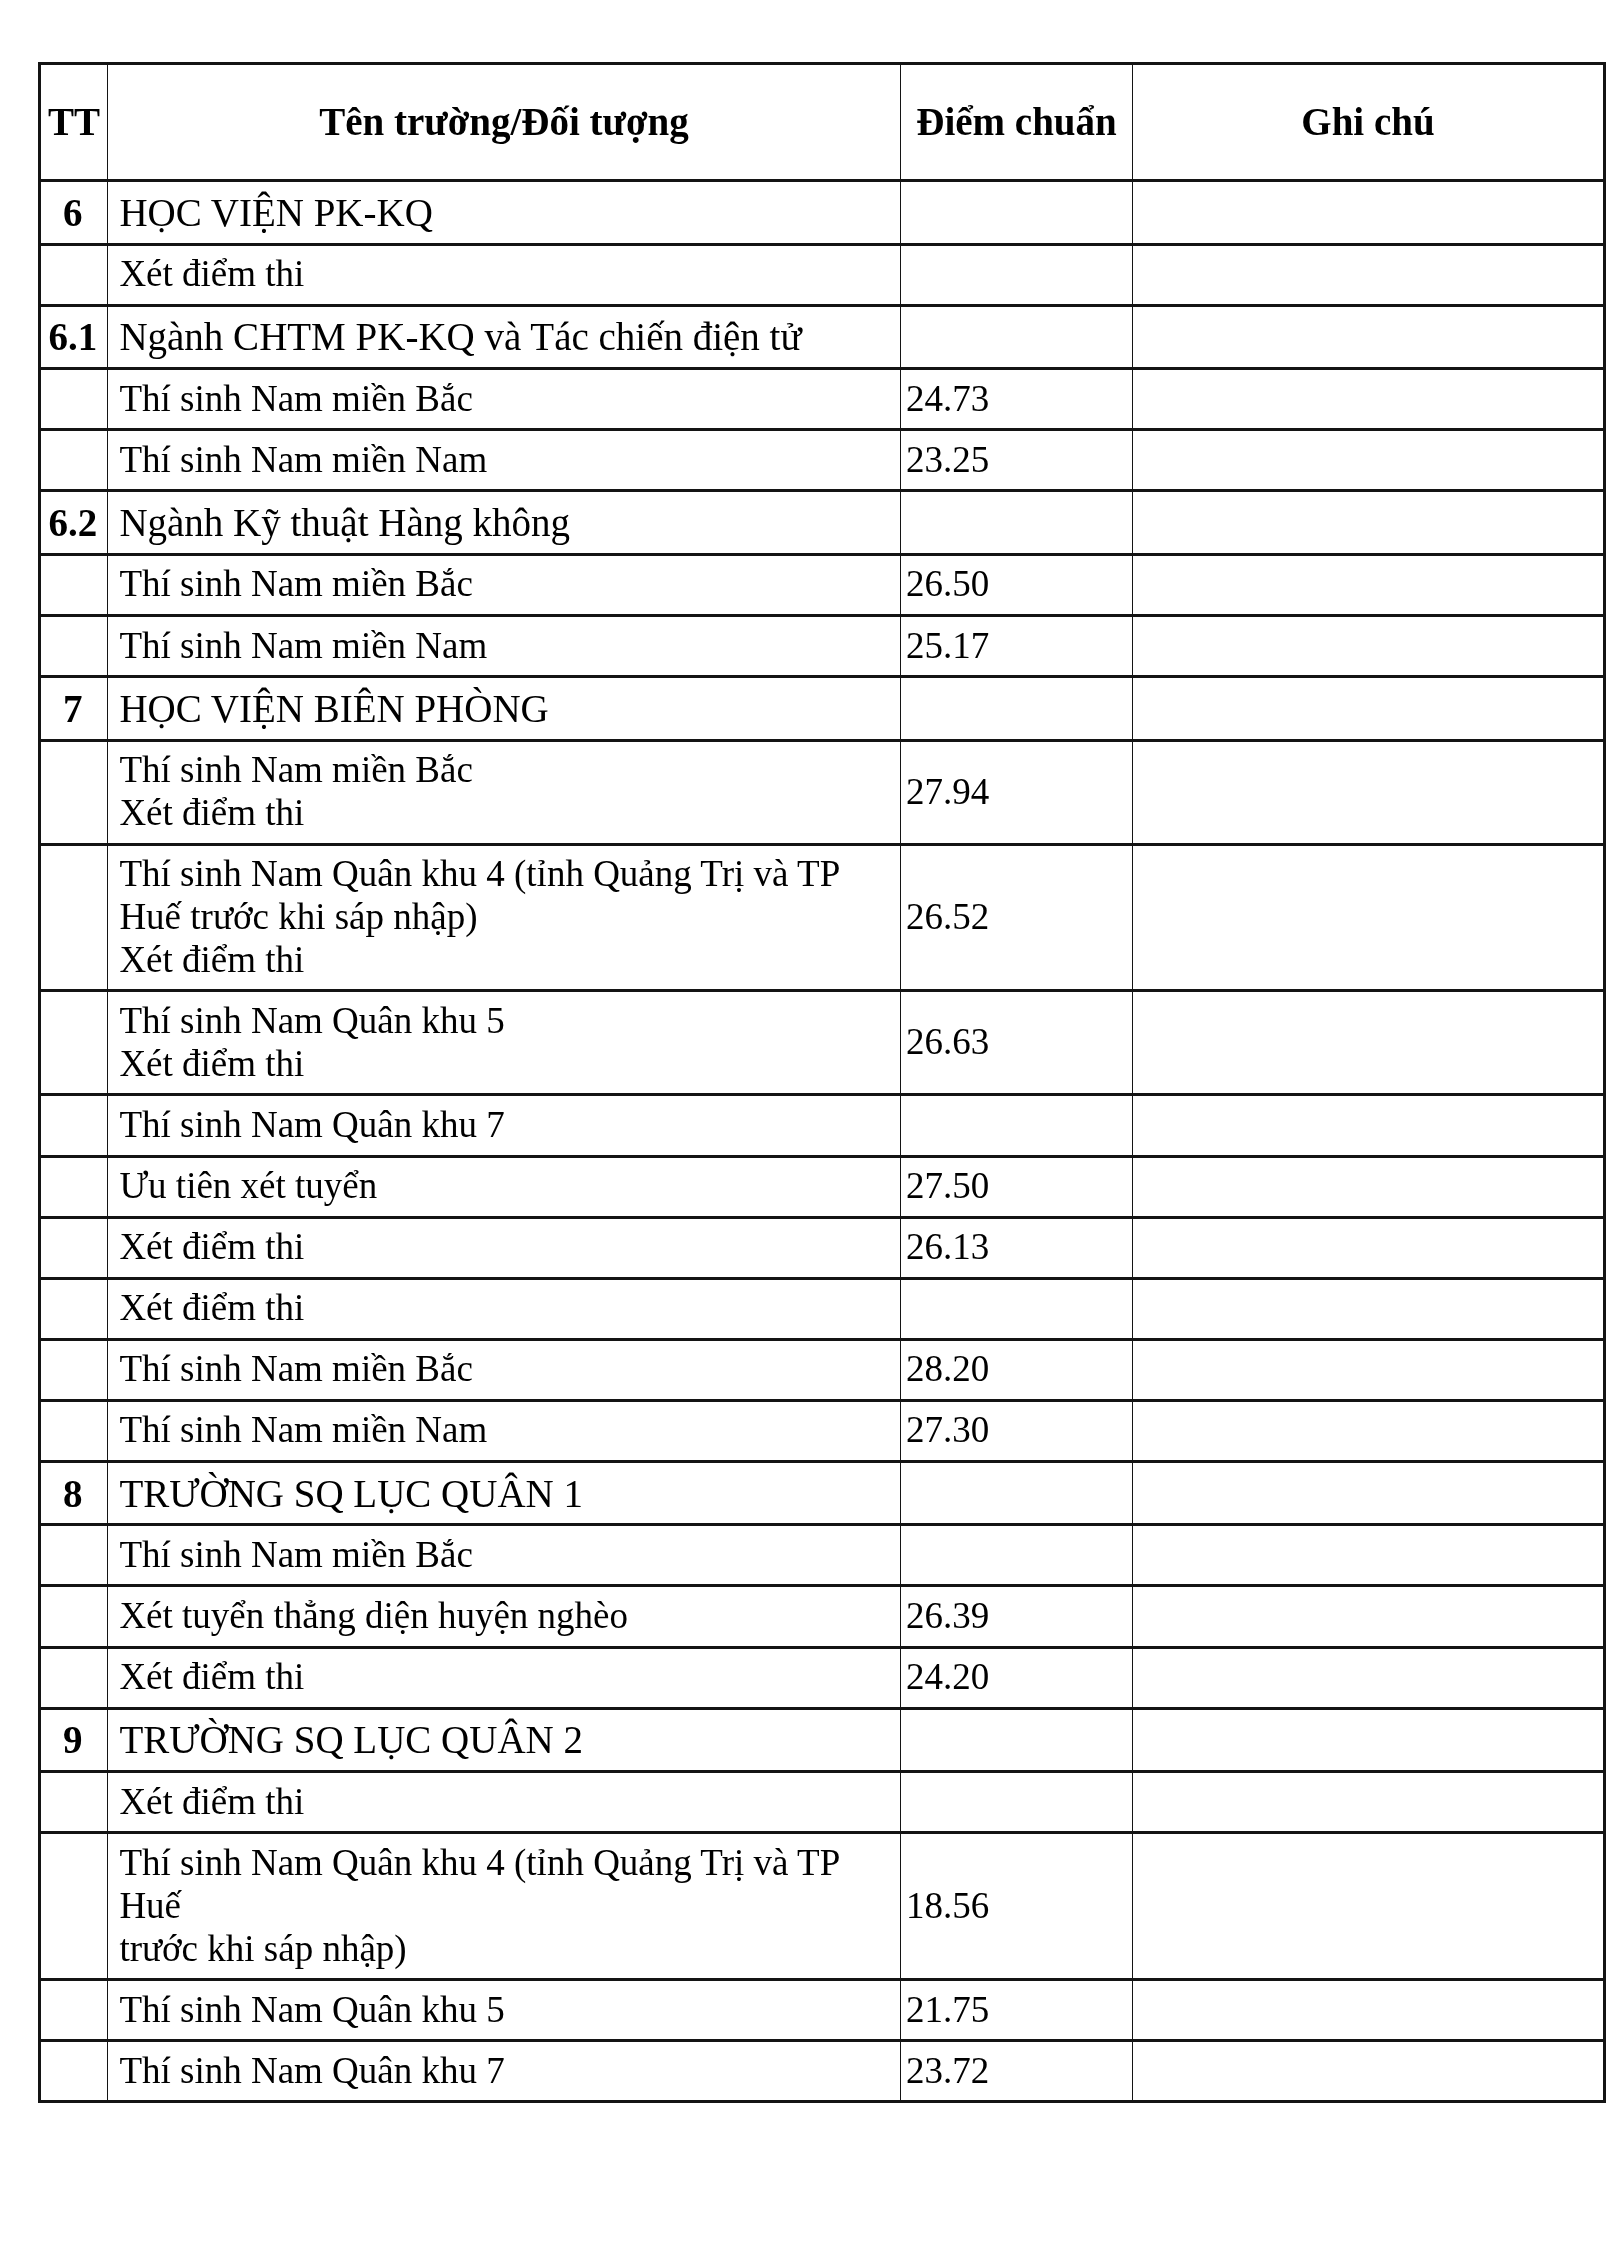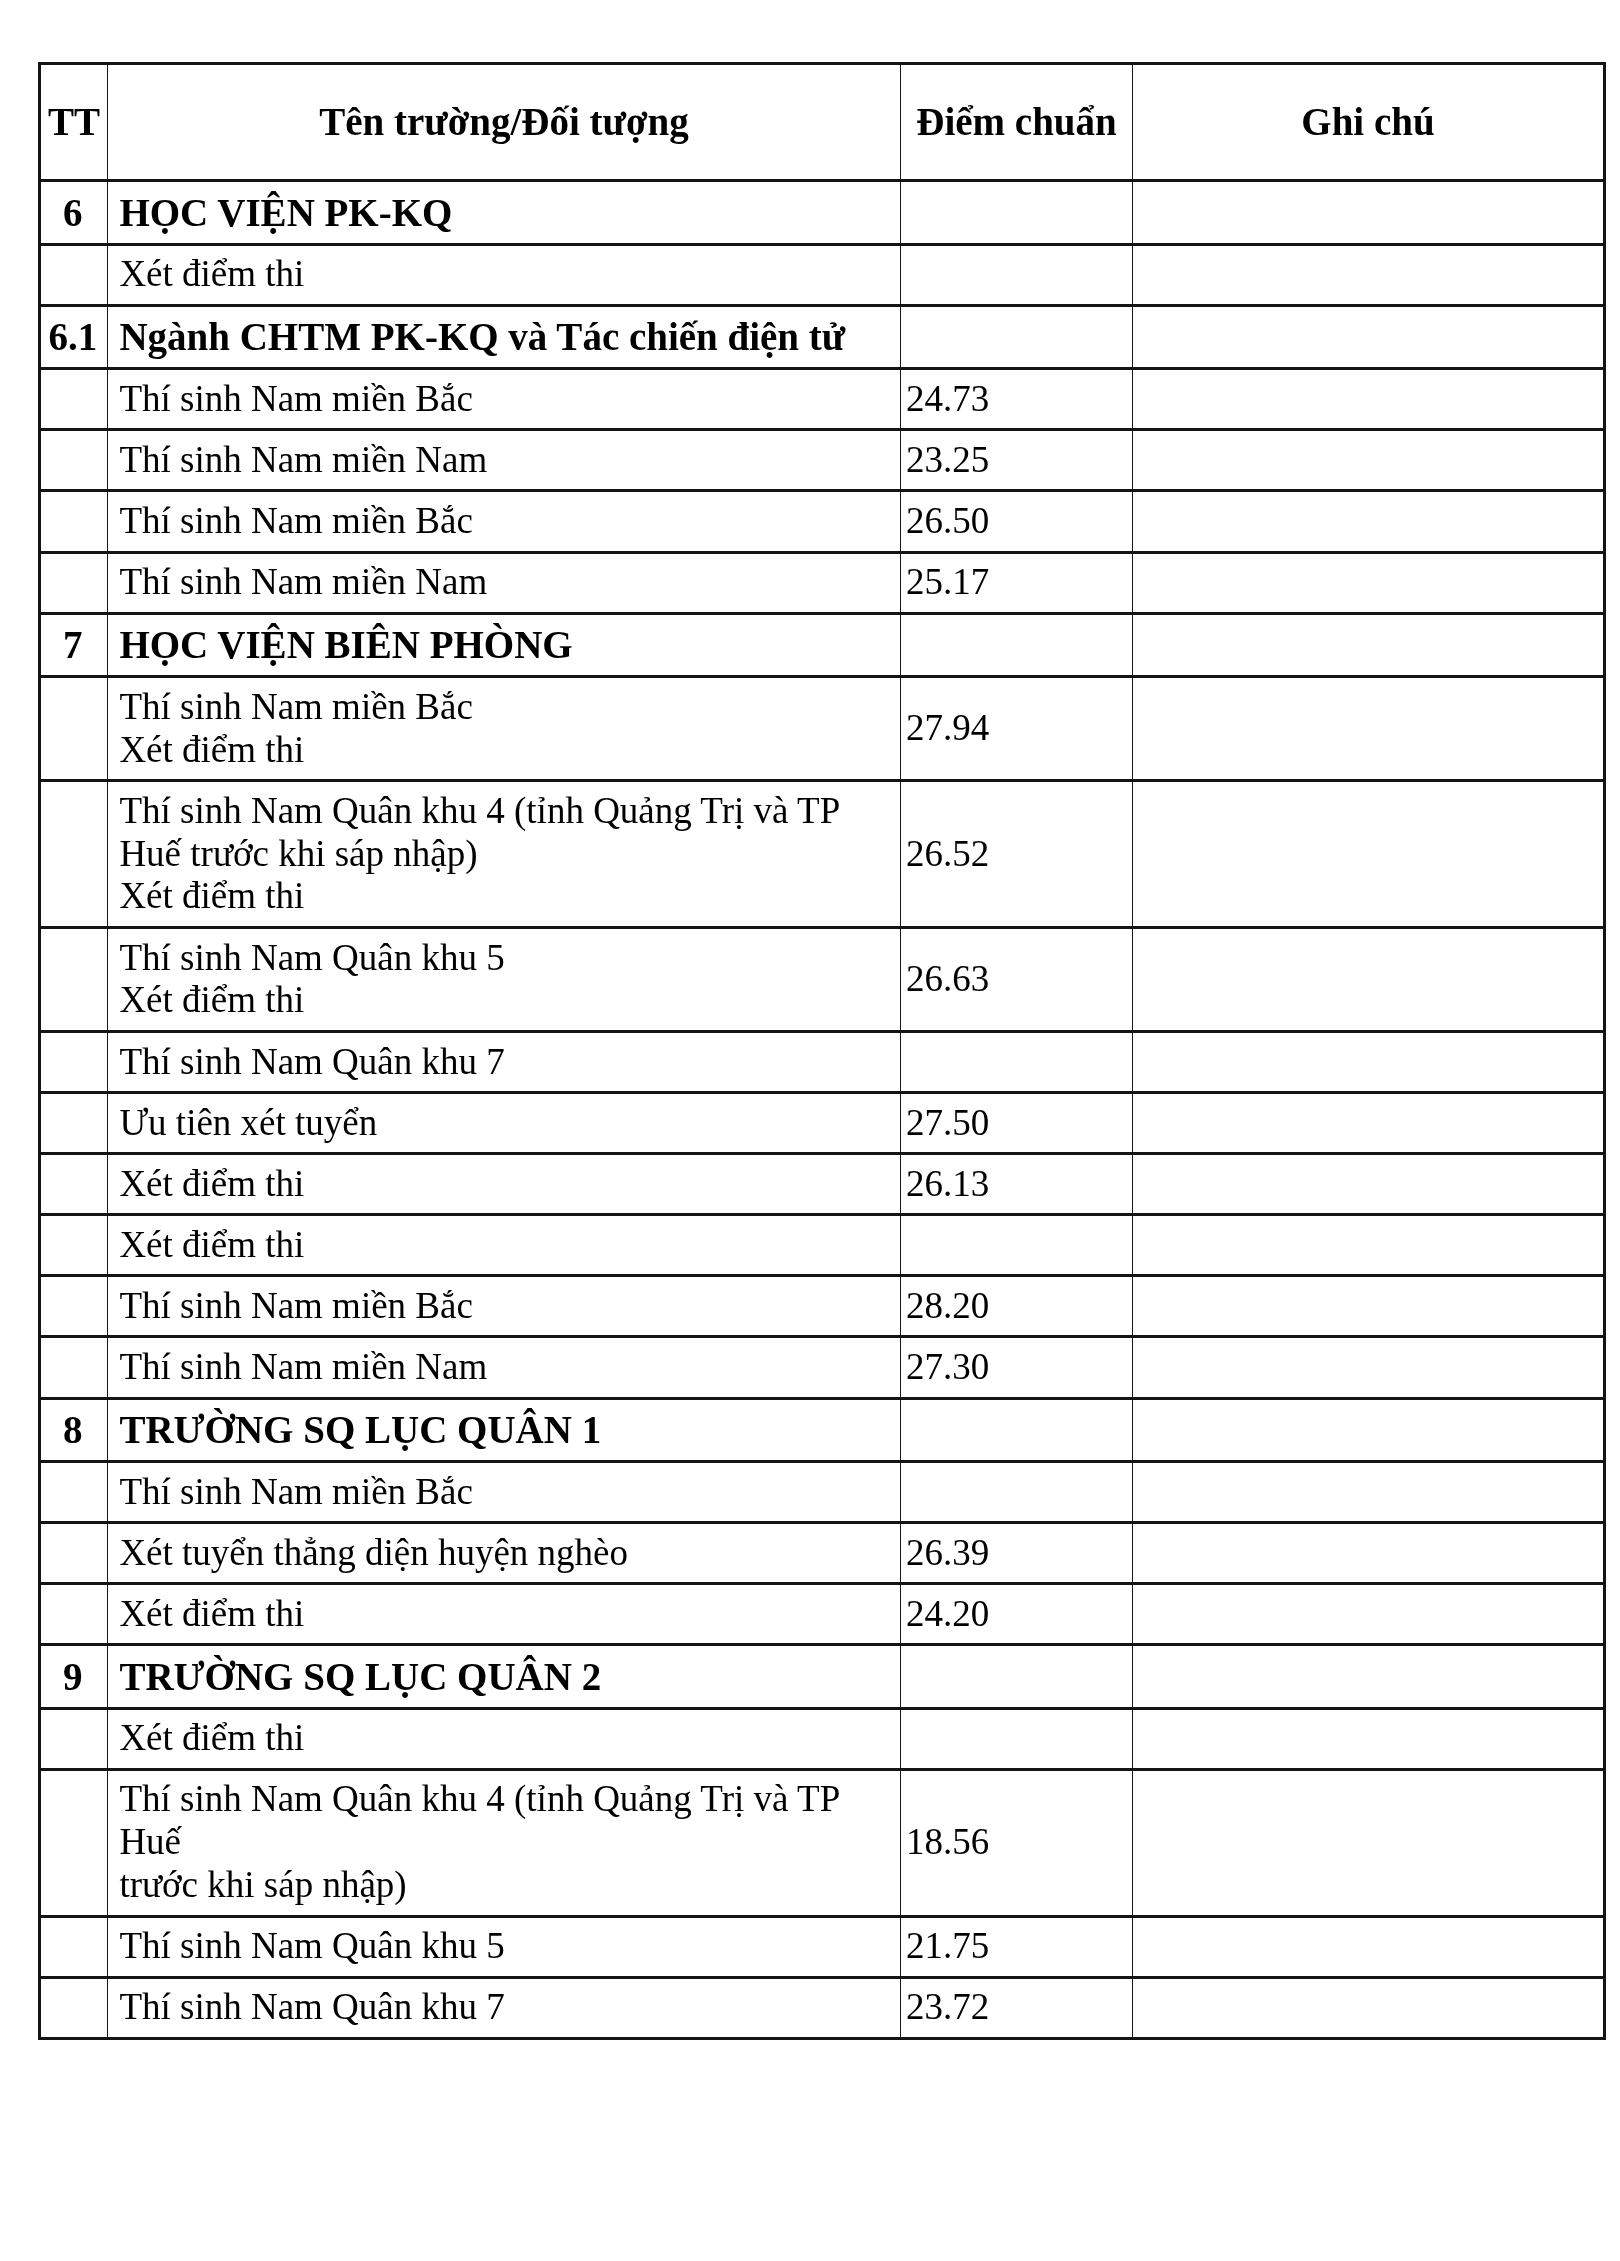--- a/index.html
+++ b/index.html
@@ -60,21 +60,21 @@
     text-align: left;
     padding-left: 11.4px;
     padding-right: 8.9px;
   }
   td.score {
   }
   td.note {
     
   }
   tr.section td.name {
-    font-weight: bold;
+    font-weight: normal;
     font-size: 39px;
   }
   tr.section td.tt {
     font-size: 39px;
   }
   tr.italic td.name {
   }
   td.name .line {
     display: block;
   }
@@ -132,20 +132,28 @@
           <td class="note"></td>
         </tr>
         <tr class="normal">
           <td class="tt"></td>
           <td class="name">
             <span class="line">Thí sinh Nam miền Nam</span>
           </td>
           <td class="score">23.25</td>
           <td class="note"></td>
         </tr>
+        <tr class="section">
+          <td class="tt">6.2</td>
+          <td class="name">
+            <span class="line">Ngành Kỹ thuật Hàng không</span>
+          </td>
+          <td class="score"></td>
+          <td class="note"></td>
+        </tr>
         <tr class="normal">
           <td class="tt"></td>
           <td class="name">
             <span class="line">Thí sinh Nam miền Bắc</span>
           </td>
           <td class="score">26.50</td>
           <td class="note"></td>
         </tr>
         <tr class="normal">
           <td class="tt"></td>

